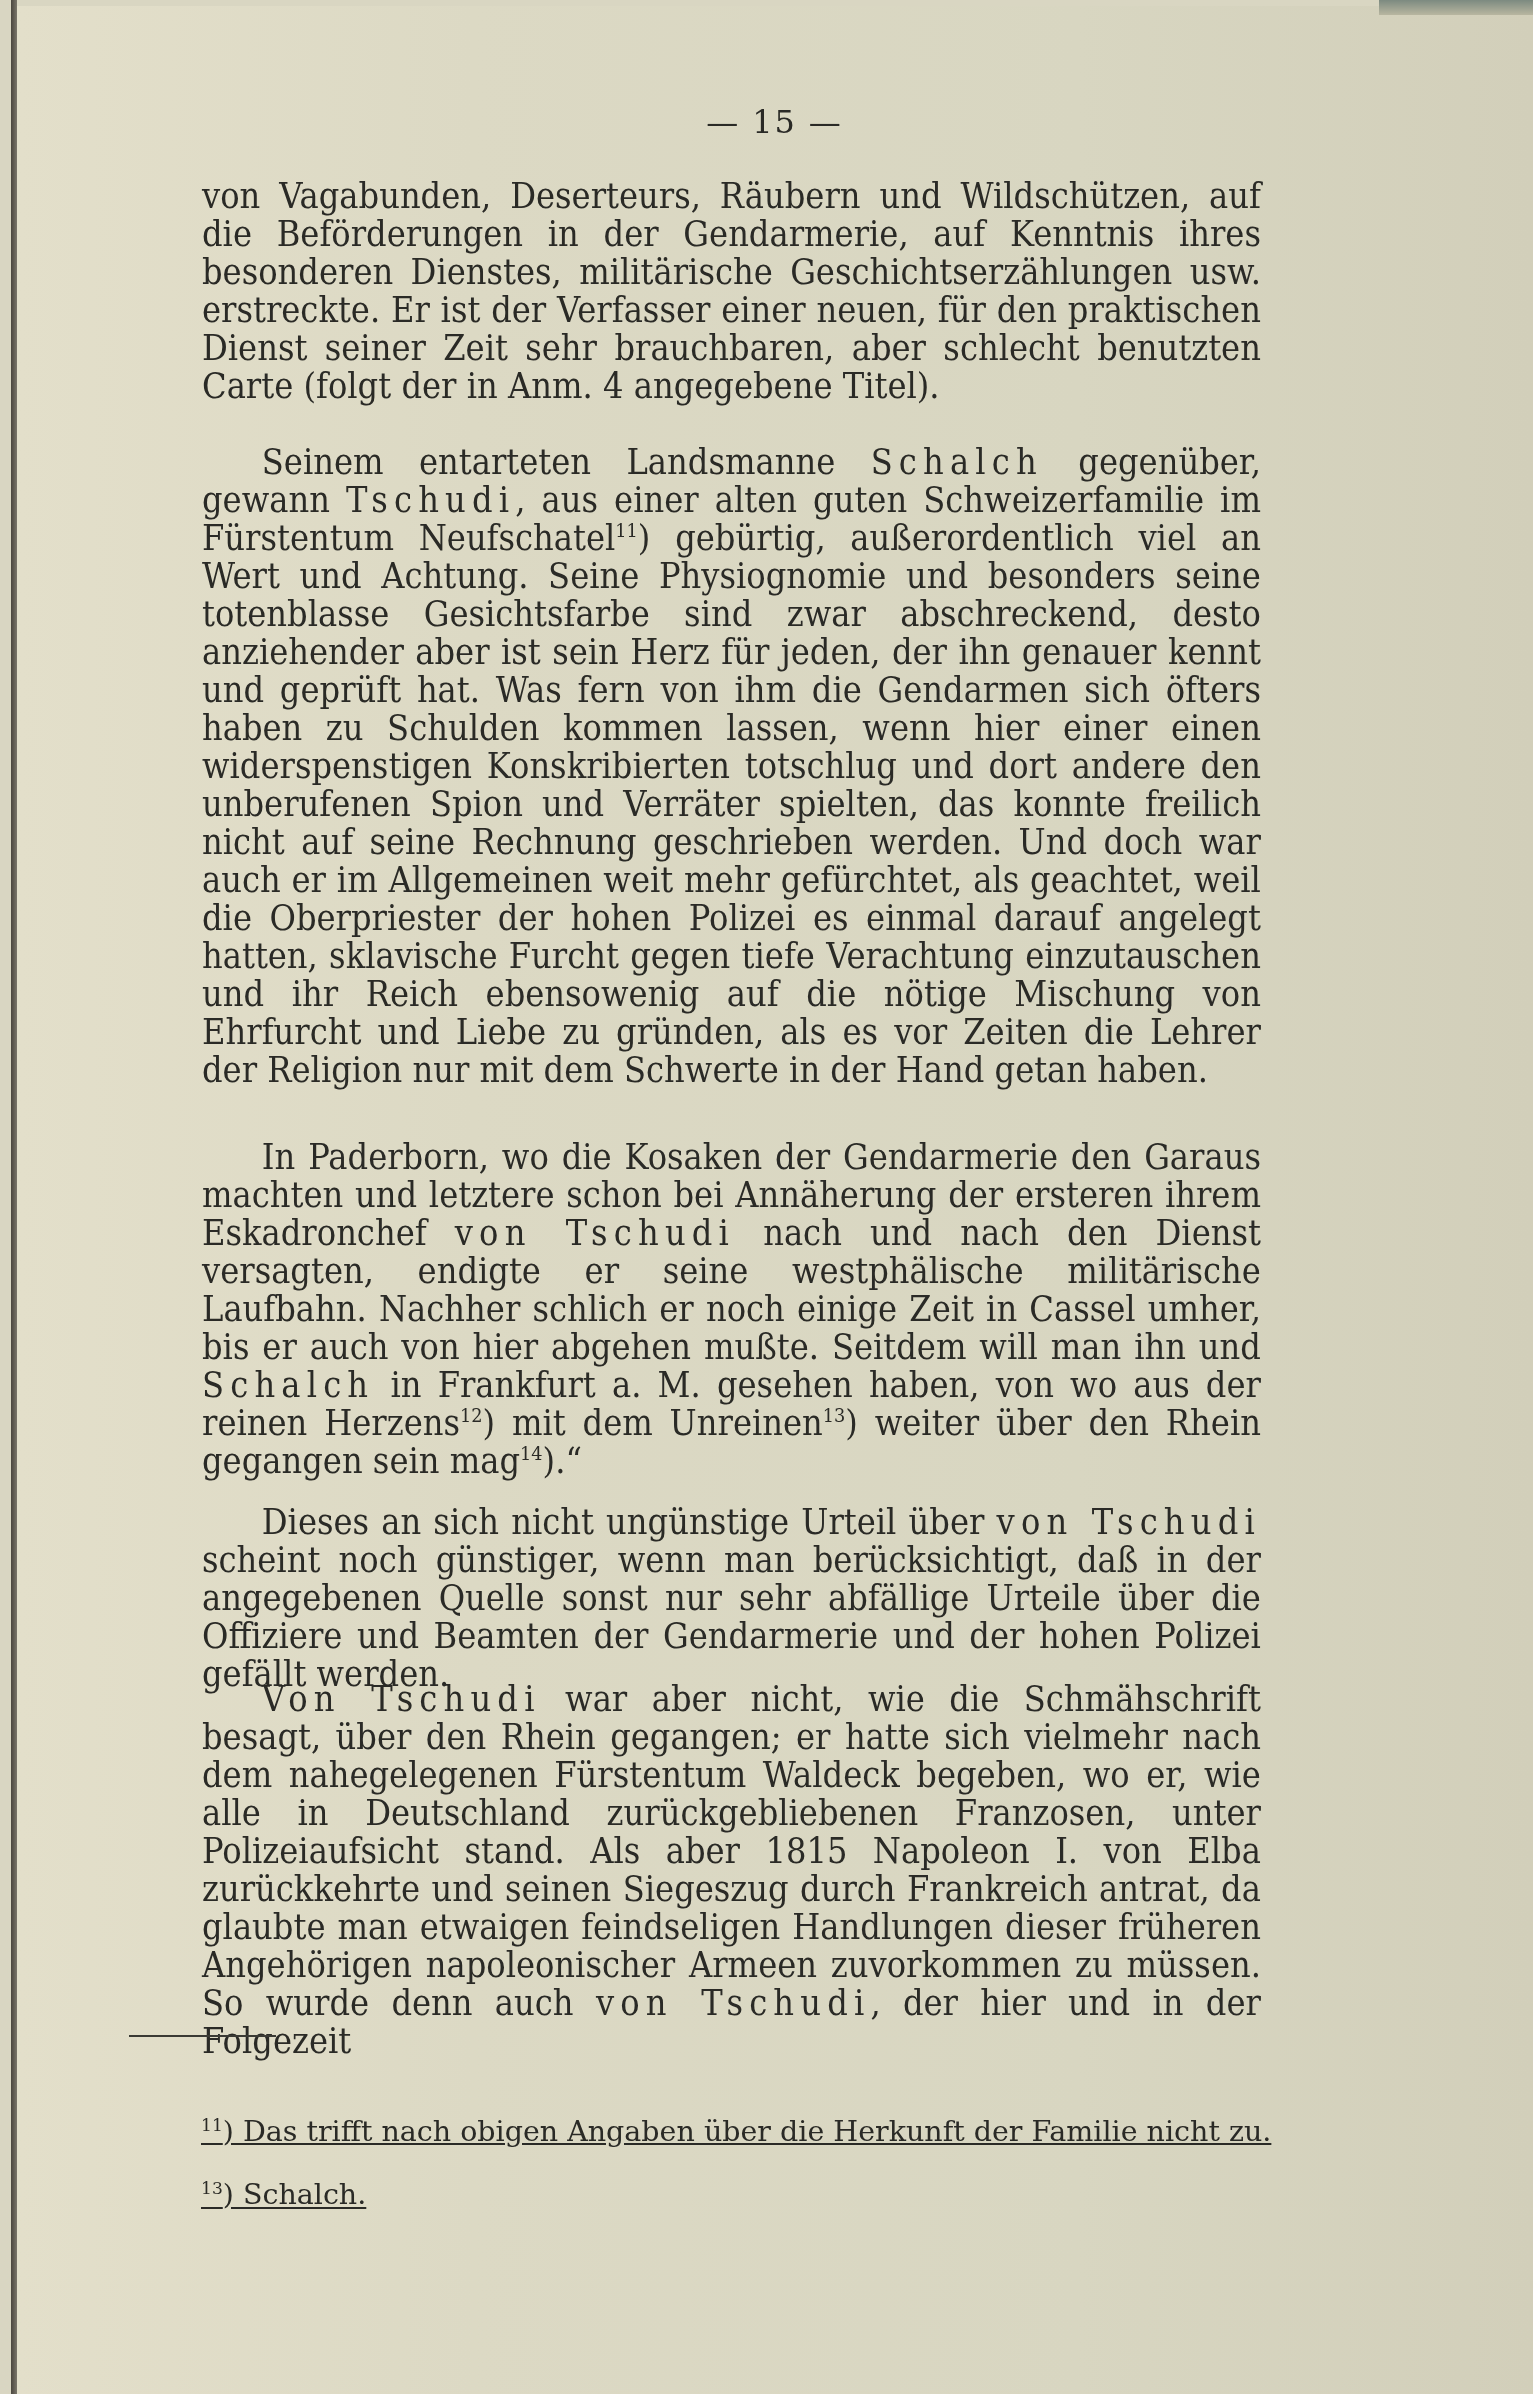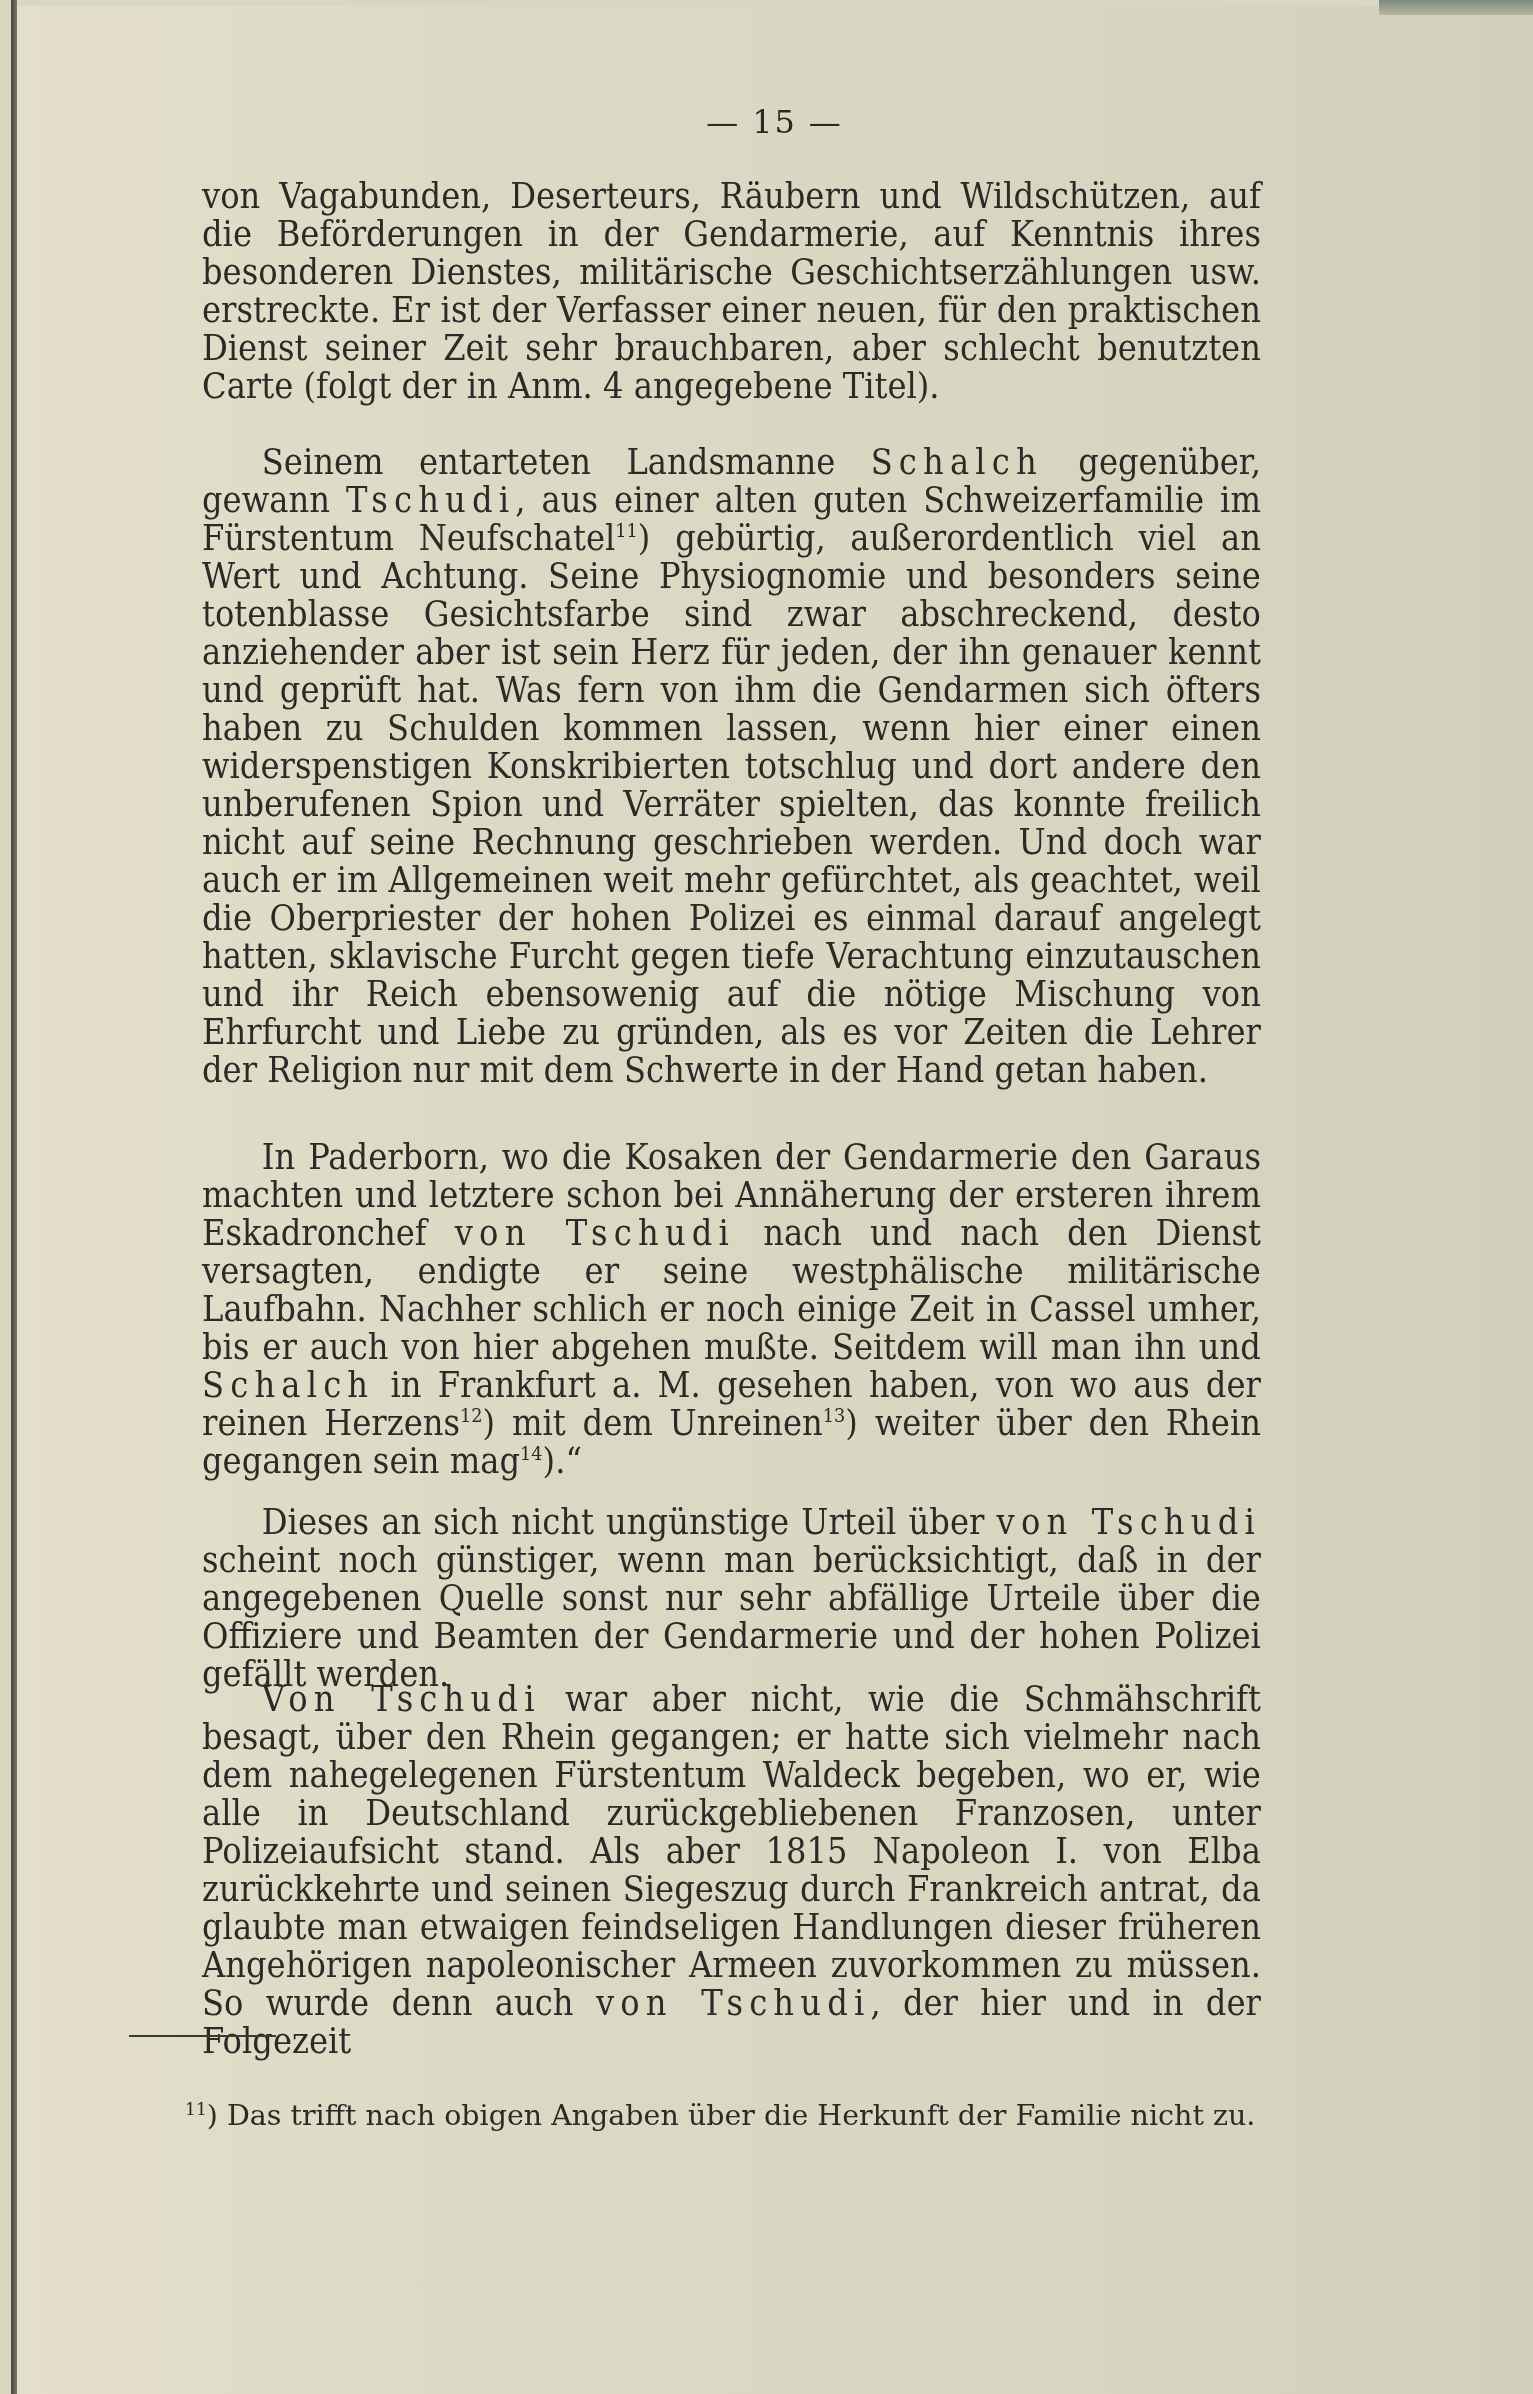--- a/index.html
+++ b/index.html
@@ -36,21 +36,21 @@
   .spaced { letter-spacing:6.7px; }
   sup { font-size:0.55em; vertical-align:0.7em; line-height:0; }
   .footnote-rule {
     position:absolute; left:129px; top:2035px; width:147px; height:1.9px;
     background:#3a3a34;
   }
   .footnotes {
     position:absolute; left:185px; top:2089px; width:1160px;
     font-size:28.5px; line-height:40px;
   }
-  .footnote { margin:0; }
+  .footnote { margin:16px;text-decoration:underline; }
   .fn-num { font-size:0.6em; vertical-align:0.6em; }
 </style>
 </head>
 <body>
 
 <div class="binding-edge"></div>
 <div class="page"></div>
 <div class="top-edge"></div>
 
 <div class="page-number">— 15 —</div>
@@ -72,14 +72,15 @@
 </div>
 
 <div class="text-block" style="top:1680px;">
   <p class="indent"><span class="spaced">Von Tschudi</span><span> war aber nicht, wie die Schmähschrift besagt, über den Rhein gegangen; er hatte sich vielmehr nach dem nahegelegenen Fürstentum Waldeck begeben, wo er, wie alle in Deutschland zurückgebliebenen Franzosen, unter Polizeiaufsicht stand. Als aber 1815 Napoleon I. von Elba zurückkehrte und seinen Siegeszug durch Frankreich antrat, da glaubte man etwaigen feindseligen Handlungen dieser früheren Angehörigen napoleonischer Armeen zuvorkommen zu müssen. So wurde denn auch </span><span class="spaced">von Tschudi</span><span>, der hier und in der Folgezeit</span></p>
 </div>
 
 <div class="footnote-rule"></div>
 
 <div class="footnotes">
   <p class="footnote"><span class="fn-num">11</span><span>) Das trifft nach obigen Angaben über die Herkunft der Familie nicht zu.</span></p>
+  <p class="footnote"><span class="fn-num">13</span><span>) Schalch.</span></p>
 </div>
 
 
 </body></html>

